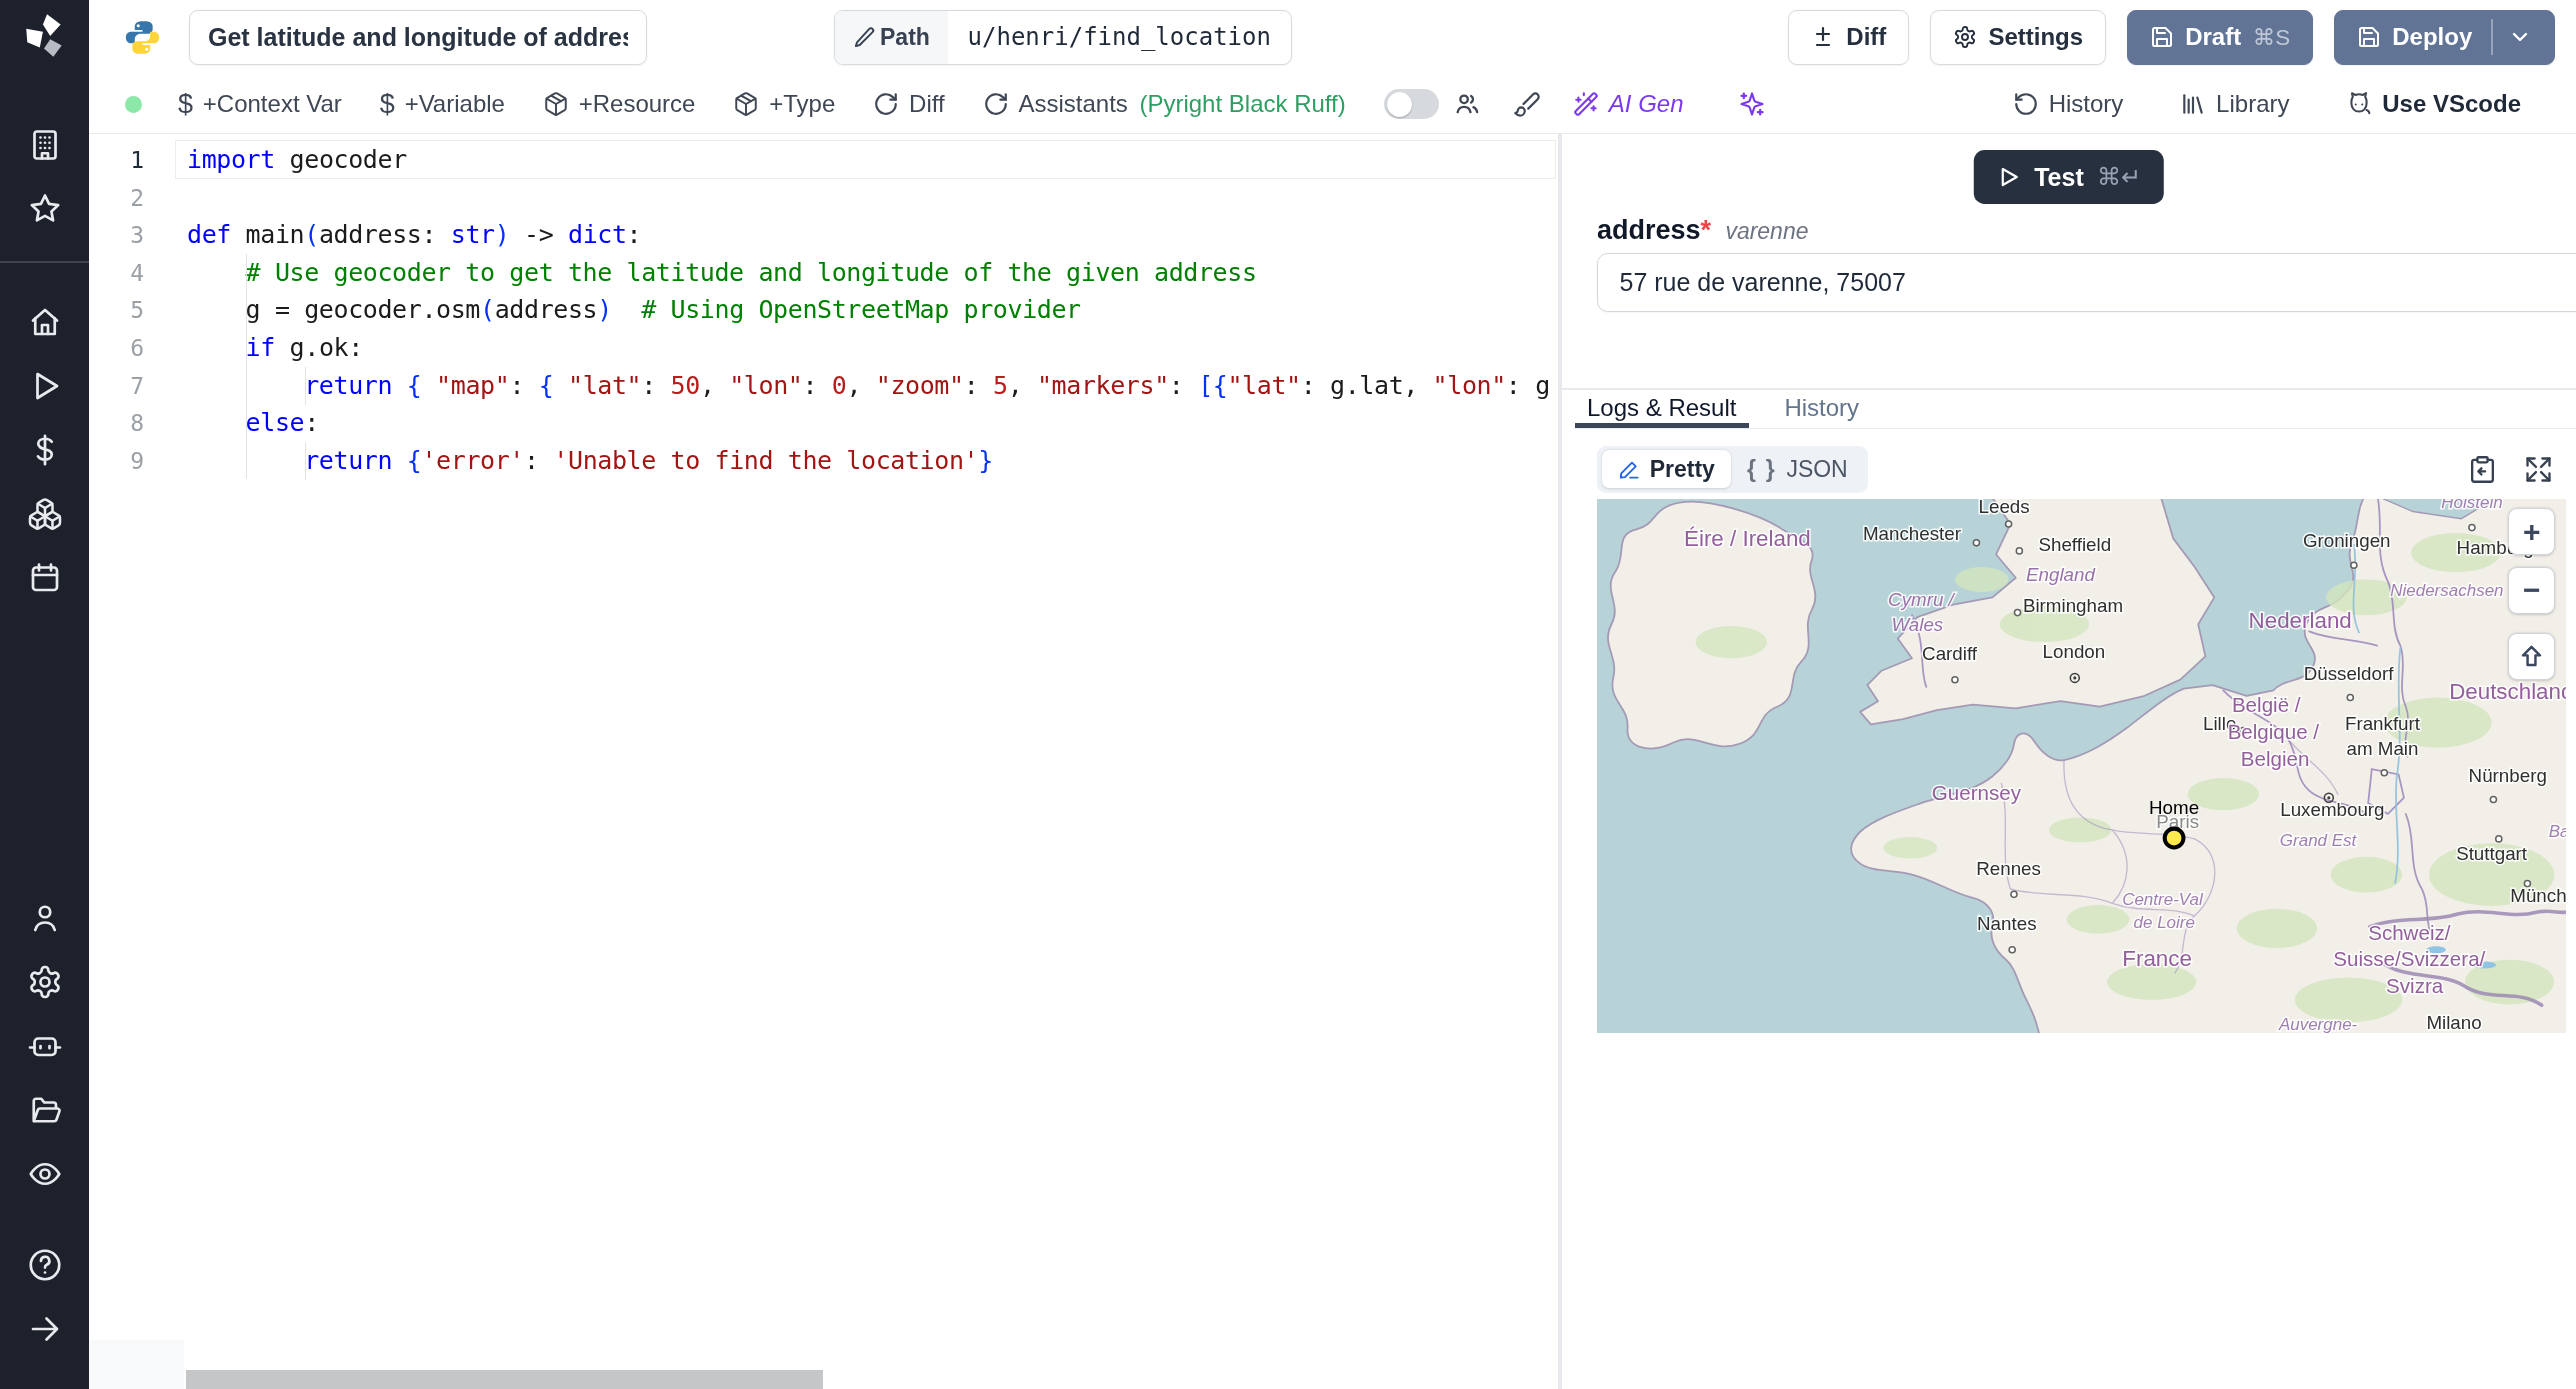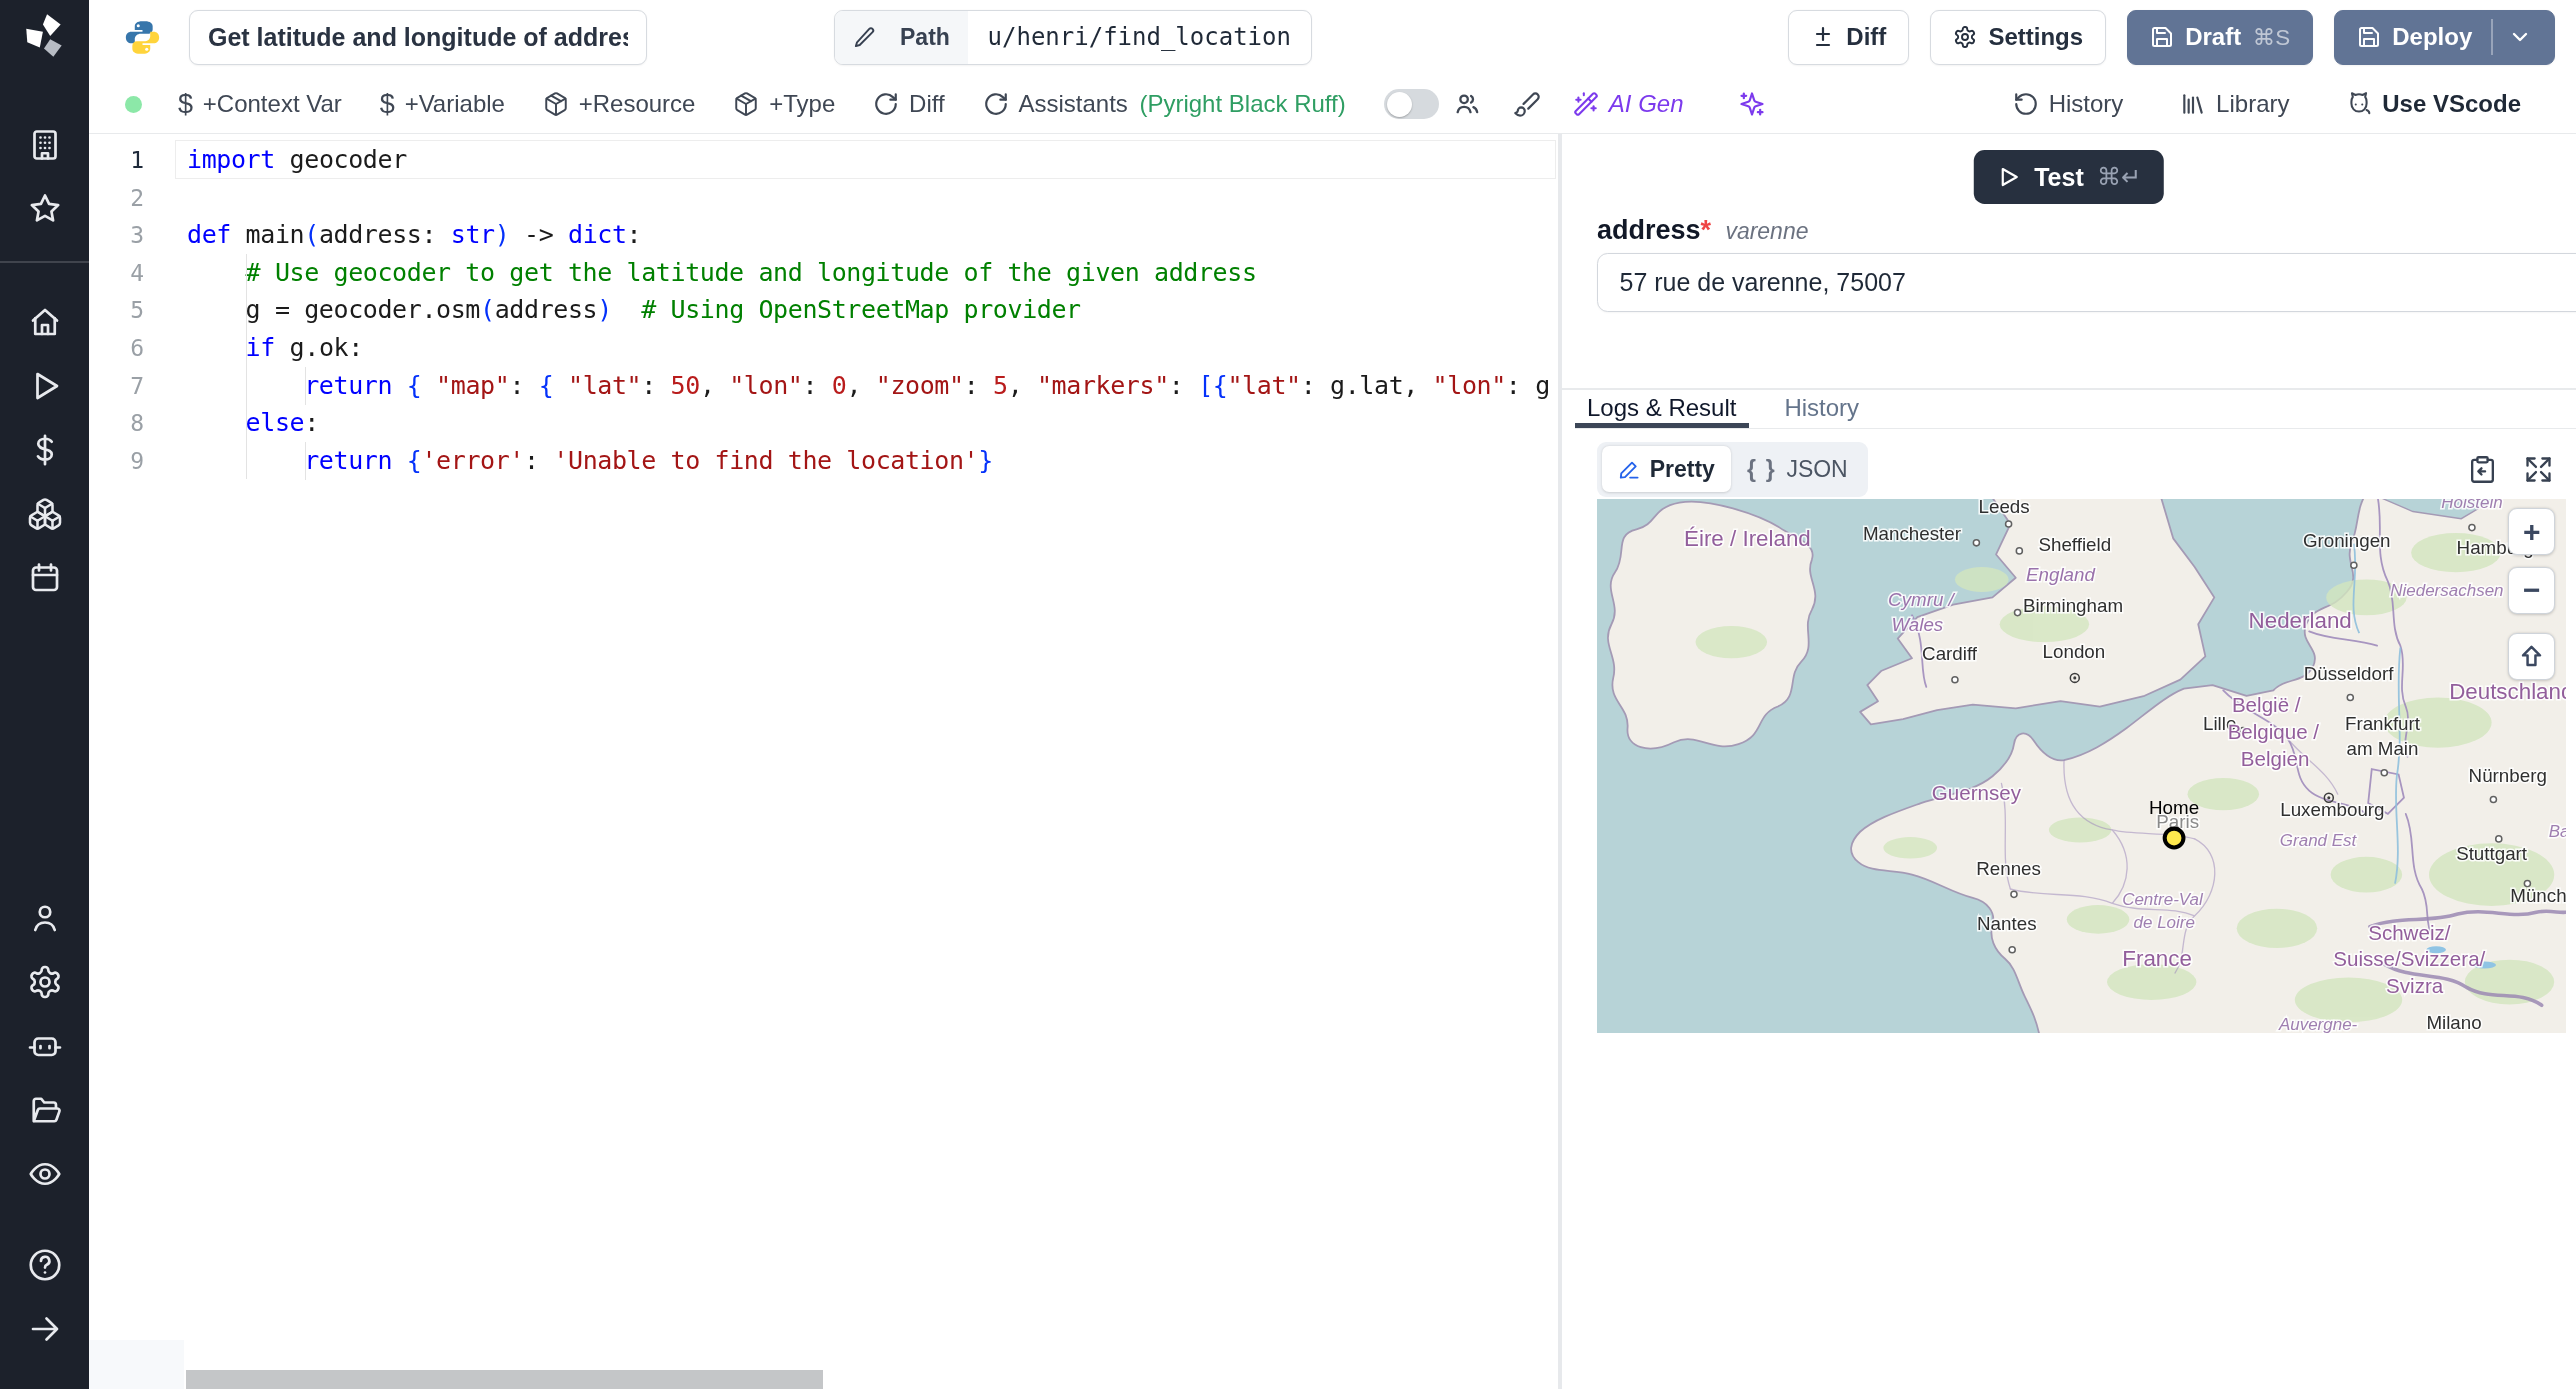--- a/index.html
+++ b/index.html
@@ -23,21 +23,21 @@
   .topbar { position:absolute; left:89px; top:0; right:0; height:75px; background:#fff; }
   .py-icon { position:absolute; left:34px; top:18px; width:39px; height:39px; }
   .title-input { position:absolute; left:100px; top:9.8px; width:458px; height:55px;
                  border:1.8px solid #d7dbe0; border-radius:9px; padding:0 18px;
                  font:600 25px "Liberation Sans",sans-serif; color:#2a3342;
                  box-shadow:0 0.9px 1.8px rgba(0,0,0,.05); outline:none;
                  text-overflow:clip; white-space:nowrap; overflow:hidden; }
   .path-chip { position:absolute; left:745px; top:9.8px; height:55px; display:flex;
                align-items:stretch; border:1.8px solid #d7dbe0; border-radius:9px;
                overflow:hidden; background:#fff; box-shadow:0 0.9px 1.8px rgba(0,0,0,.05); cursor:pointer; }
-  .path-left { display:flex; align-items:center; gap:24px; background:#f5f7f9; padding:0 18px;
+  .path-left { display:flex; align-items:center; gap:4px; background:#f5f7f9; padding:0 18px;
                font-weight:600; font-size:23px; color:#374151; }
   .path-left svg { width:23px; height:23px; }
   .path-right { display:flex; align-items:center; padding:0 19.7px;
                 font:24px "DejaVu Sans Mono",monospace; color:#1f2937; }
   .top-actions { position:absolute; right:21.5px; top:9.8px; display:flex; gap:21.5px; height:55px; }
   .btn { display:flex; align-items:center; gap:11.6px; height:55px; padding:0 21.5px;
          border-radius:9px; font-size:24px; font-weight:600; cursor:pointer; border:1.8px solid #d7dbe0;
          background:#fff; color:#252f3e; box-shadow:0 0.9px 1.8px rgba(0,0,0,.05); }
   .btn svg { width:24px; height:24px; }
   .btn.slate { background:var(--c-primary,#617495); border-color:var(--c-primary,#617495); color:#fff; }
@@ -106,21 +106,21 @@
           linear-gradient(135deg, transparent 0 46%, #9aa2ad 46% 54%, transparent 54% 72%, #9aa2ad 72% 80%, transparent 80%);
         cursor:nwse-resize; }
   .panel-div1 { position:absolute; left:0; right:0; top:254px; height:1.8px; background:#e8eaec; }
   .tabs { position:absolute; left:12.5px; right:0; top:256px; height:39px; display:flex; gap:23px;
           border-bottom:1.8px solid #e8eaec; }
   .tab { padding:0 12.5px; font-size:24px; color:#64748b; cursor:pointer; line-height:36px; }
   .tab.active { color:#0f172a; border-bottom:5.4px solid #3c4657; }
   .result-bar { position:absolute; left:35px; right:22.4px; top:311px; height:48px;
                 display:flex; align-items:center; }
   .segmented { display:flex; background:#eef1f5; border-radius:9px; padding:4.5px; align-items:center; }
-  .seg { display:flex; align-items:center; gap:9.8px; padding:0 16px; height:46px;
+  .seg { display:flex; align-items:center; gap:9.8px; padding:0 16px; height:38px;
          font-size:23px; color:#4b5563; cursor:pointer; border-radius:7.2px;justify-content:center; }
   .seg svg { width:22.4px; height:22.4px; }
   .seg.active { background:#fff; box-shadow:0 0.9px 2.7px rgba(0,0,0,.15); color:#1f2937; font-weight:600; }
   .seg .pen { color:#2563eb; }
   .braces { color:#6b7280; font-weight:600; letter-spacing:1.8px; }
   .result-icons { margin-left:auto; display:flex; gap:25px; color:#374151; }
   .result-icons svg { width:31px; height:31px; cursor:pointer; }
 
   
   .map { position:absolute; left:35px; top:365px; width:969px; height:534px; overflow:hidden;

